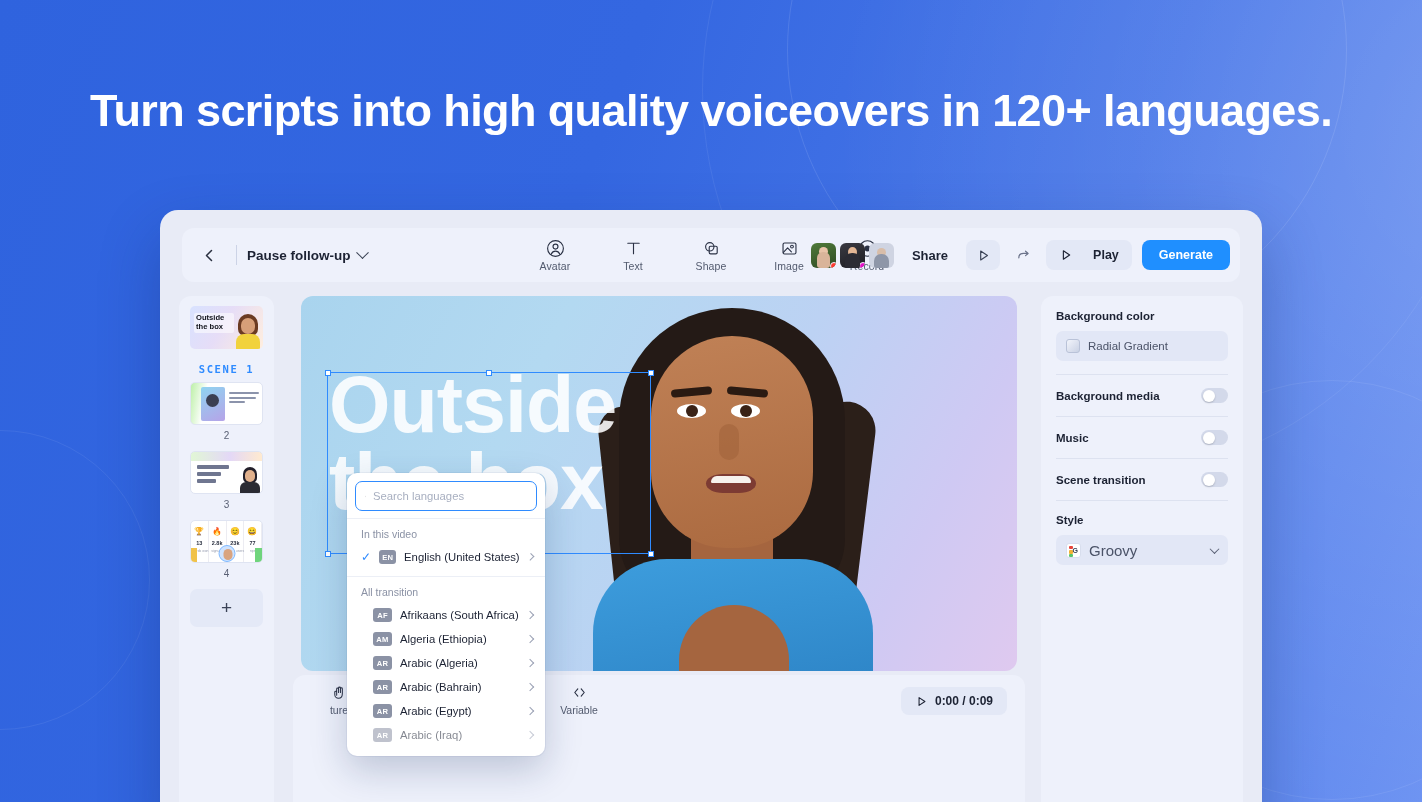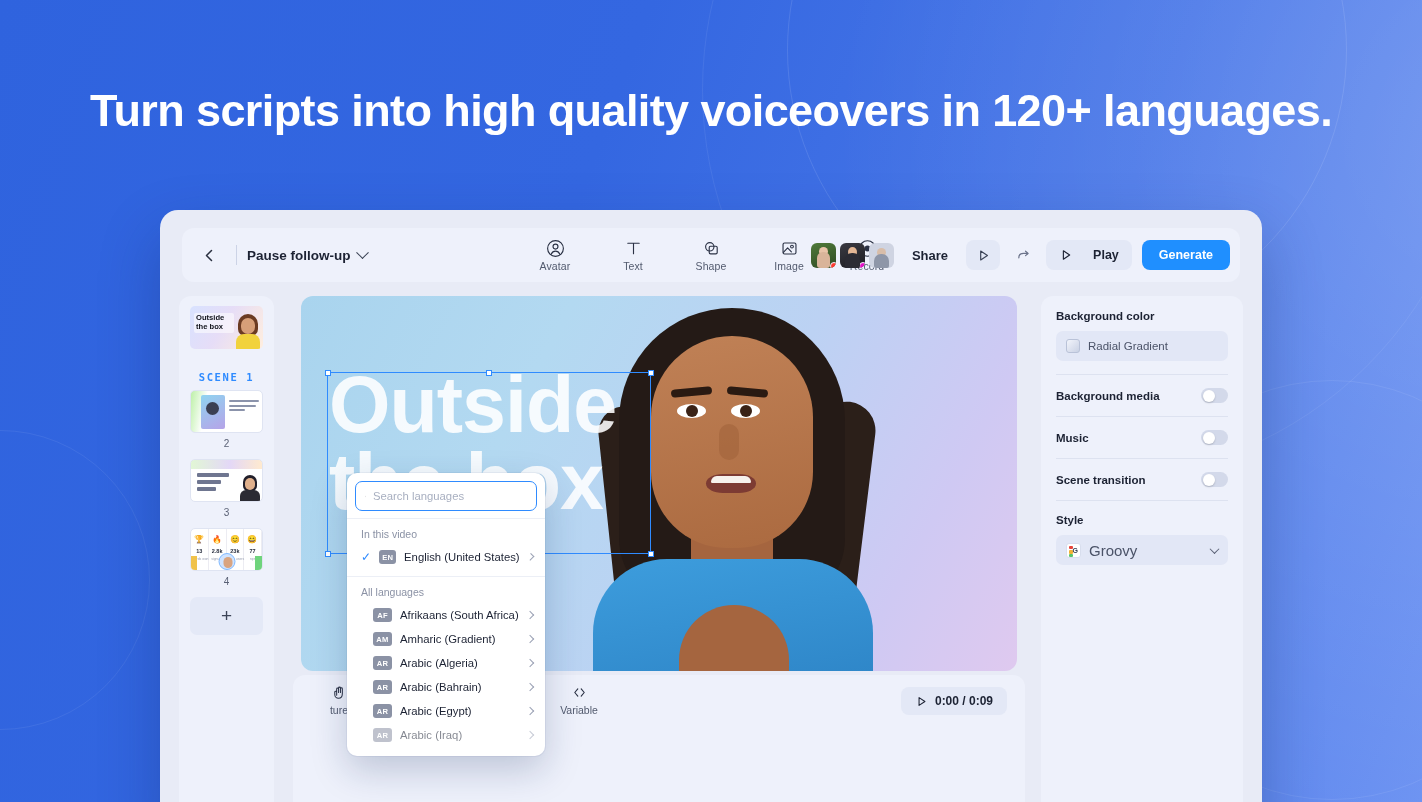--- a/index.html
+++ b/index.html
@@ -143,21 +143,21 @@
     background: rgba(255,255,255,0.55); padding: 1px 2px; border-radius: 2px;
   }
   .thumb-main .person {
     position: absolute; right: 1px; bottom: 0; width: 28px; height: 36px;
   }
   .thumb-main .person .hair { position:absolute; left:4px; top:1px; width:20px; height:22px; border-radius:10px 10px 7px 7px; background:#6b3b22; }
   .thumb-main .person .face { position:absolute; left:7px; top:5px; width:14px; height:16px; border-radius:7px; background:#d79f78; }
   .thumb-main .person .body { position:absolute; left:2px; bottom:0; width:24px; height:15px; border-radius:8px 8px 0 0; background:#f1d23c; }
 
   .scene-label {
-    margin: 22px 0 7px; text-align: center;
+    margin: 14px 0 7px; text-align: center;
     font-size: 10.5px; font-weight: 700; color: #2f8bff; letter-spacing: 1.6px;
     font-family: "DejaVu Sans Mono", monospace;
   }
   .scene-item { margin-bottom: 2px; }
   .scene-thumb {
     position: relative; width: 73px; height: 43px; border-radius: 5px; overflow: hidden;
     background: #fff; border: 1px solid #dfe4f2;
   }
   .scene-num { text-align: center; font-size: 10px; color: #5a6175; padding: 5px 0 8px; }
   .add-scene {
@@ -662,30 +662,30 @@
 
   <div class="lang-sec">In this video</div>
   <div class="lang-row">
     <span class="lang-check">✓</span>
     <span class="lang-code">EN</span>
     <span class="lang-name">English (United States)</span>
     <i class="lang-arrow"></i>
   </div>
   <div class="lang-sep"></div>
 
-  <div class="lang-sec">All languages</div>
+  <div class="lang-sec">All transition</div>
 
   <div class="lang-row" style="padding-left:26px">
     <span class="lang-code">AF</span>
     <span class="lang-name">Afrikaans (South Africa)</span>
     <i class="lang-arrow"></i>
   </div>
   <div class="lang-row" style="padding-left:26px">
     <span class="lang-code">AM</span>
-    <span class="lang-name">Amharic (Gradient)</span>
+    <span class="lang-name">Algeria (Ethiopia)</span>
     <i class="lang-arrow"></i>
   </div>
   <div class="lang-row" style="padding-left:26px">
     <span class="lang-code">AR</span>
     <span class="lang-name">Arabic (Algeria)</span>
     <i class="lang-arrow"></i>
   </div>
   <div class="lang-row" style="padding-left:26px">
     <span class="lang-code">AR</span>
     <span class="lang-name">Arabic (Bahrain)</span>

